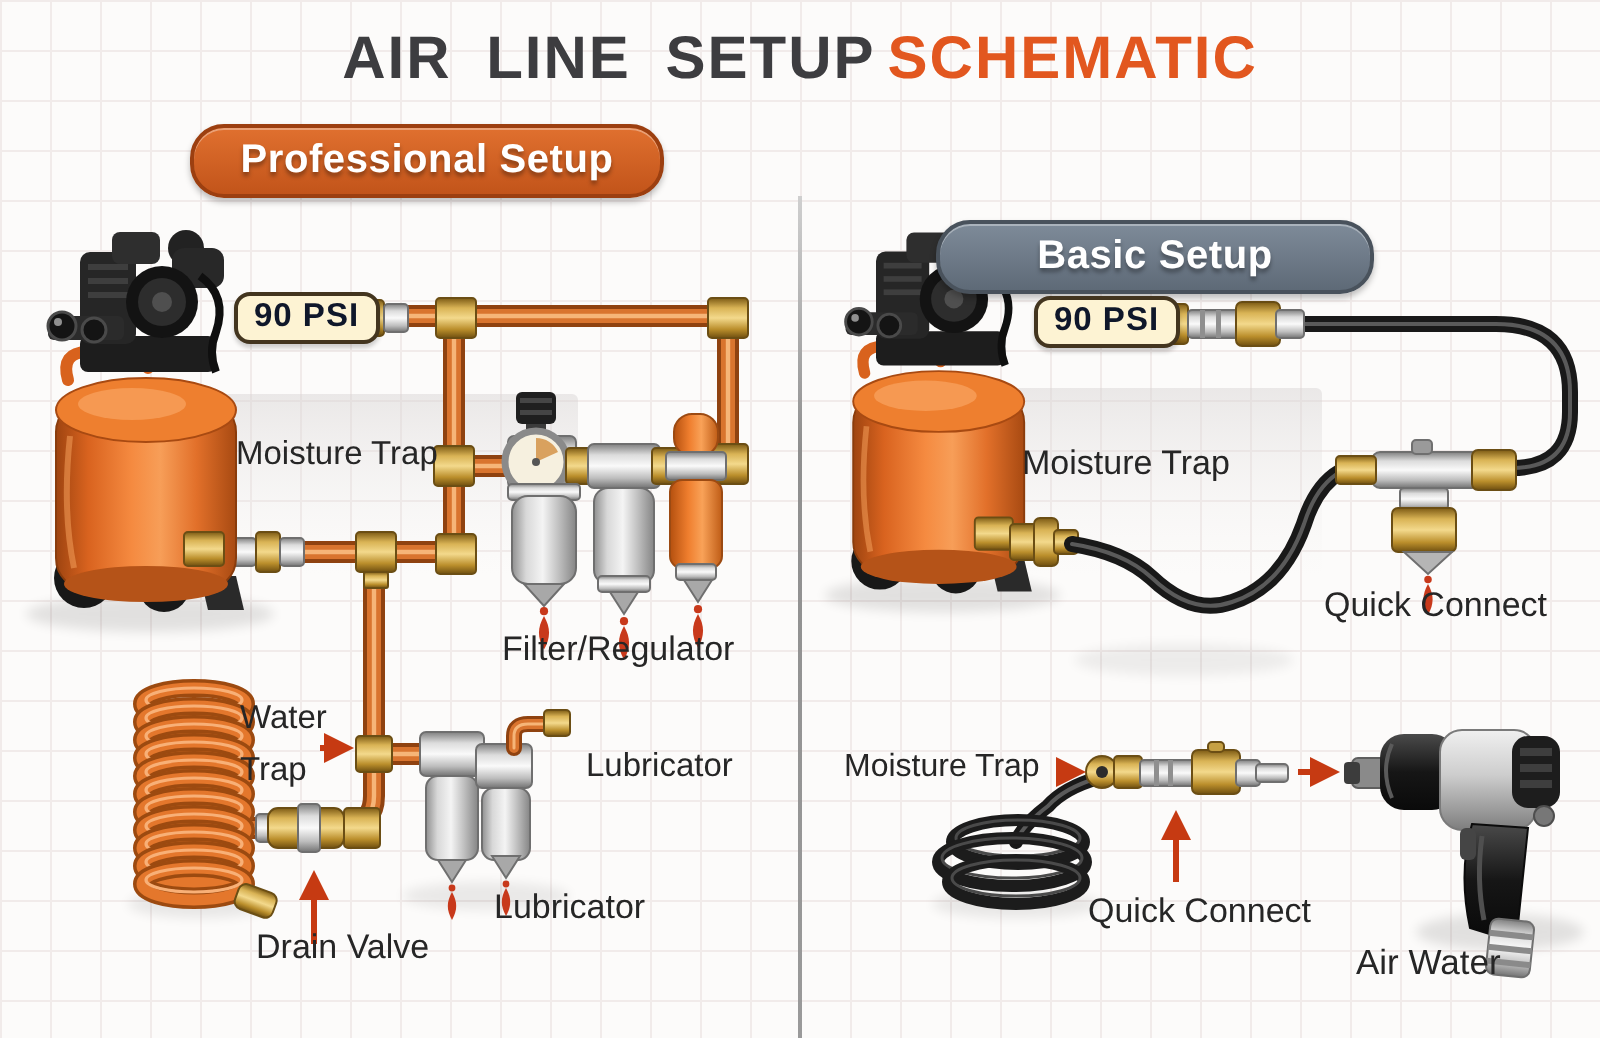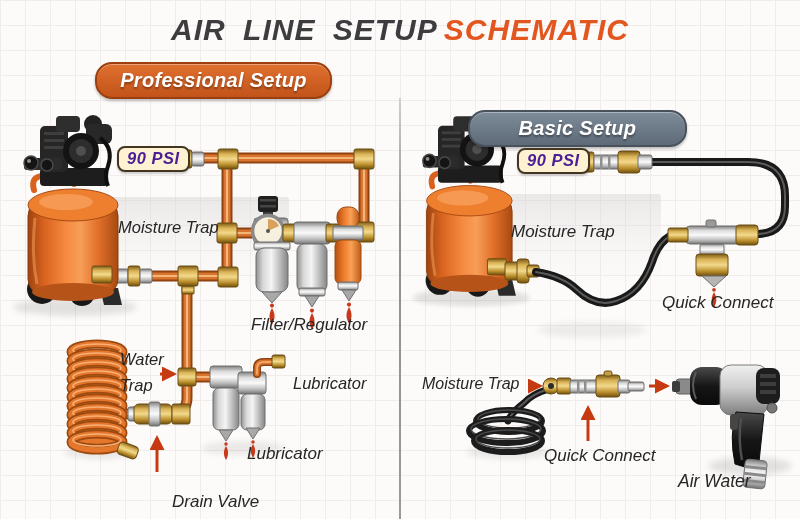--- a/index.html
+++ b/index.html
@@ -4,21 +4,20 @@
 <style>
   html,body{margin:0;padding:0;}
   body{width:800px;height:519px;overflow:hidden;font-family:"Liberation Sans",sans-serif;}
   .canvas{
     position:relative;width:800px;height:519px;
     background-color:#fcfbfa;
     background-image:
       linear-gradient(#f1ebea 1px, transparent 1px),
       linear-gradient(90deg, #f1ebea 1px, transparent 1px);
     background-size:25px 25px;
-    font-style:italic;
   }
   .title{
     position:absolute;top:13px;left:0;width:100%;text-align:center;
     font-size:30px;font-weight:bold;letter-spacing:1px;word-spacing:8px;
     color:var(--title-dark,#3d3d40);white-space:nowrap;
   }
   .title .accent{color:var(--accent-orange,#e2571f);margin-left:6px;}
   .hdr{
     position:absolute;height:33px;border-radius:17px;
     display:flex;align-items:center;justify-content:center;
@@ -31,21 +30,21 @@
   .hdr.basic{left:468px;top:62px;width:215px;border:2px solid #49525c;
     background:linear-gradient(#7e8b99,#5e6a77);margin-top:48px;}
   .divider{position:absolute;left:399px;top:98px;width:2px;height:421px;
     background:linear-gradient(#cfcfcf,#8f8f8f 30%,#9a9a9a);}
   .lbl{position:absolute;color:#262626;font-size:16px;line-height:1.15;white-space:nowrap;}
   .lbl.s17{font-size:17px;}
   .lbl.wrap{white-space:normal;width:60px;line-height:26px;}
   .psi{
     position:absolute;background:var(--psi-badge-bg,#fdf3d3);
     border:2.5px solid #43351f;border-radius:8px;padding:1px 8px 2px 8px;
-    font-weight:bold;font-size:16.5px;color:#4c1d95;letter-spacing:.5px;
+    font-weight:bold;font-size:16.5px;color:#0f172a;letter-spacing:.5px;
     box-shadow:0 2px 2px rgba(0,0,0,.18);white-space:nowrap;
   }
   svg{position:absolute;left:0;top:0;}
   .pO{fill:none;stroke:#8f4210;stroke-width:11;stroke-linecap:round;stroke-linejoin:round;}
   .pM{fill:none;stroke:#d9742e;stroke-width:7;stroke-linecap:round;stroke-linejoin:round;}
   .pH{fill:none;stroke:#f6b578;stroke-width:2.2;stroke-linecap:round;stroke-linejoin:round;}
   .hO{fill:none;stroke:#191919;stroke-width:8;stroke-linecap:round;stroke-linejoin:round;}
   .hH{fill:none;stroke:#5a5a5a;stroke-width:2;stroke-linecap:round;stroke-linejoin:round;}
   .rO{fill:none;stroke:#9c4a10;stroke-width:9;}
   .rM{fill:none;stroke:#e4772c;stroke-width:5.5;}
@@ -398,20 +397,20 @@
   <div class="divider"></div>
 
   <div class="psi" style="left:117px;top:146px;">90 PSI</div>
   <div class="psi" style="left:517px;top:148px;">90 PSI</div>
 
   <div class="lbl" style="left:118px;top:218px;font-size:16.5px;">Moisture Trap</div>
   <div class="lbl wrap" style="left:120px;top:346px;font-size:16.5px;">Water Trap</div>
   <div class="lbl s17" style="left:251px;top:315px;">Filter/Regulator</div>
   <div class="lbl" style="left:293px;top:374px;font-size:16.5px;">Lubricator</div>
   <div class="lbl s17" style="left:247px;top:444px;">Lubricator</div>
-  <div class="lbl s17" style="left:128px;top:492px;margin-left:44px;">Drain Valve</div>
+  <div class="lbl s17" style="left:128px;top:464px;">Drain Valve</div>
 
   <div class="lbl s17" style="left:511px;top:222px;">Moisture Trap</div>
   <div class="lbl s17" style="left:662px;top:293px;">Quick Connect</div>
   <div class="lbl" style="left:422px;top:375px;">Moisture Trap</div>
   <div class="lbl s17" style="left:544px;top:446px;">Quick Connect</div>
   <div class="lbl" style="left:678px;top:471px;font-size:17.5px;">Air Water</div>
 </div>
 
 </body></html>

